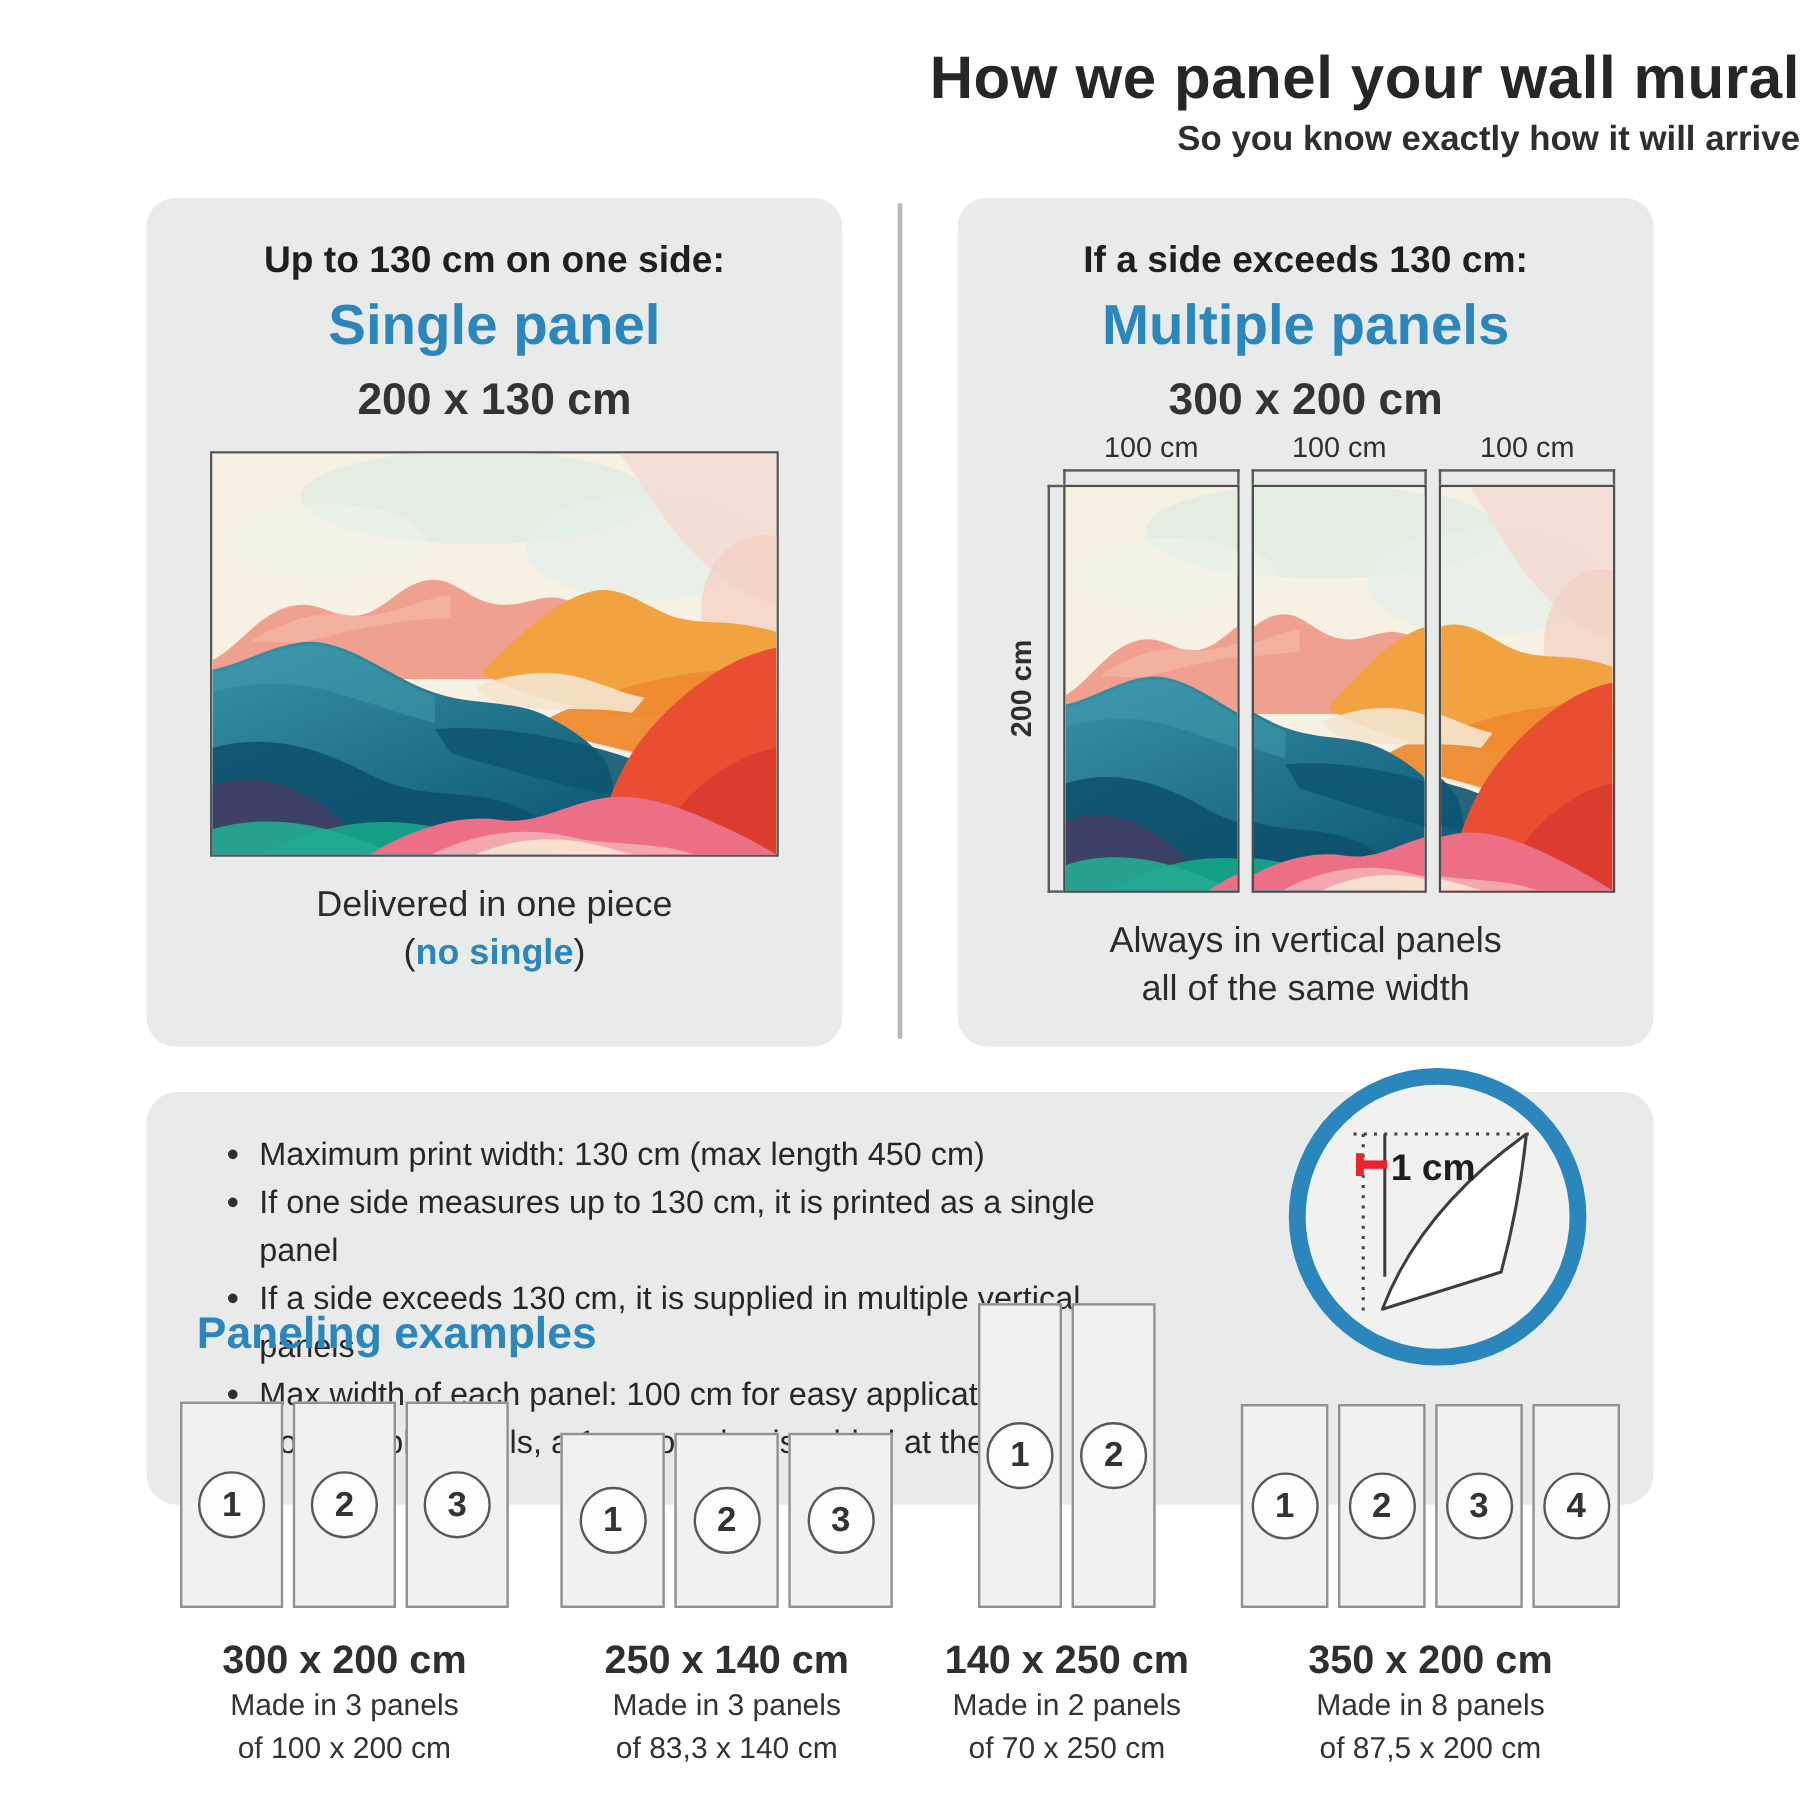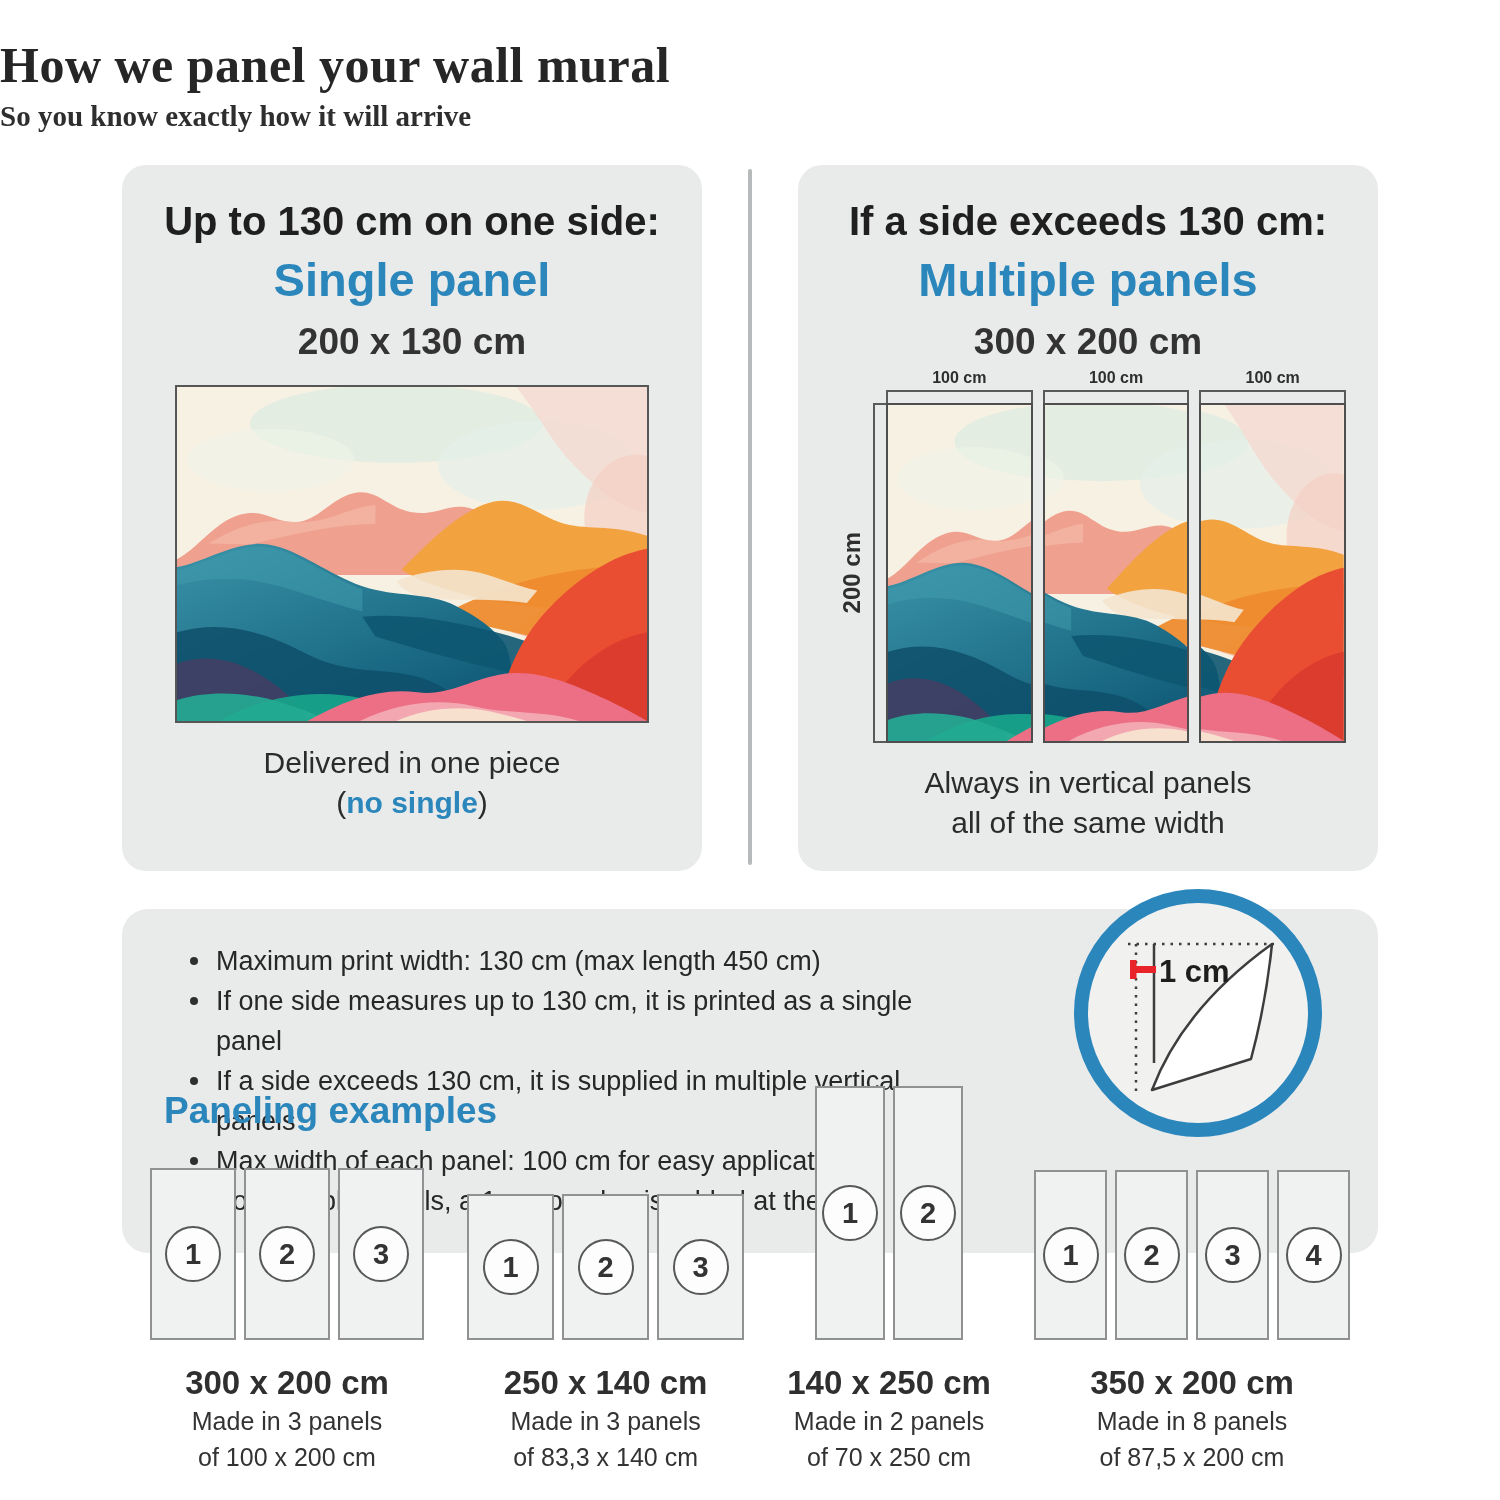--- a/index.html
+++ b/index.html
@@ -1,38 +1,38 @@
 <!DOCTYPE html>
 <html><head>
 <meta charset="utf-8">
 <style>
   html,body{margin:0;padding:0;background:#fff;}
   .page{width:1500px;height:1500px;position:relative;background:#fff;overflow:hidden;
         font-family:"Liberation Sans",sans-serif;color:#2b2b2b;}
   
-  .hdr{text-align:left;padding-top:36px;font-family:Liberation Serif, serif;}
+  .hdr{text-align:right;padding-top:36px;}
   .hdr h1{margin:0;font-size:50px;font-weight:800;letter-spacing:.5px;color:#262626;}
   .hdr .sub{margin-top:6px;font-size:29px;font-weight:700;color:#2e2e2e;}
   
   .cards{display:flex;align-items:stretch;padding:0 122px;margin-top:32px;}
   .card{flex:1;background:#e9ebea;border-radius:24px;padding:26px 18px 28px;text-align:center;}
   .vdivider{width:4px;background:#b7baba;border-radius:2px;margin:4px 46px 6px;}
-  .eyebrow{font-size:40px;font-weight:800;color:#1f1f1f;margin-top:8px;}
+  .eyebrow{font-size:31px;font-weight:800;color:#1f1f1f;margin-top:8px;}
   .card-title{font-size:47px;font-weight:800;color:#2b86bc;margin-top:8px;}
   .card-size{font-size:37px;font-weight:800;color:#333;margin-top:14px;}
   .caption{font-size:30px;color:#2b2b2b;margin-top:20px;line-height:40px;}
   .caption .blue{color:#2b86bc;font-weight:800;}
   
   .single-img{width:470px;height:334px;margin:22px auto 0;border:2px solid #565656;background:#fff;}
   .single-img svg{display:block;width:100%;height:100%;}
   
   .mp-fig{width:516px;margin:6px auto 0;}
   .mp-top{display:flex;gap:10px;margin-left:56px;}
   .hm{flex:1;}
-  .hm-label{display:block;font-size:16px;font-weight:700;color:#2e2e2e;margin-bottom:3px;}
+  .hm-label{display:block;font-size:24px;font-weight:400;color:#2e2e2e;margin-bottom:3px;}
   .hm-bracket{height:11px;border-top:2px solid #5a5a5a;border-left:2px solid #5a5a5a;border-right:2px solid #5a5a5a;}
   .mp-main{display:flex;}
   .mp-side{width:56px;display:flex;justify-content:flex-end;gap:7px;}
   .vm-label{align-self:center;writing-mode:vertical-rl;transform:rotate(180deg);
             font-size:24px;font-weight:700;color:#2e2e2e;}
   .vm-bracket{width:11px;border-left:2px solid #5a5a5a;border-top:2px solid #5a5a5a;border-bottom:2px solid #5a5a5a;}
   .mp-panels{flex:1;display:flex;gap:10px;height:340px;}
   .slice{flex:1;border:2px solid #4e4e4e;background:#fff;}
   .slice svg{display:block;width:100%;height:100%;}
   

